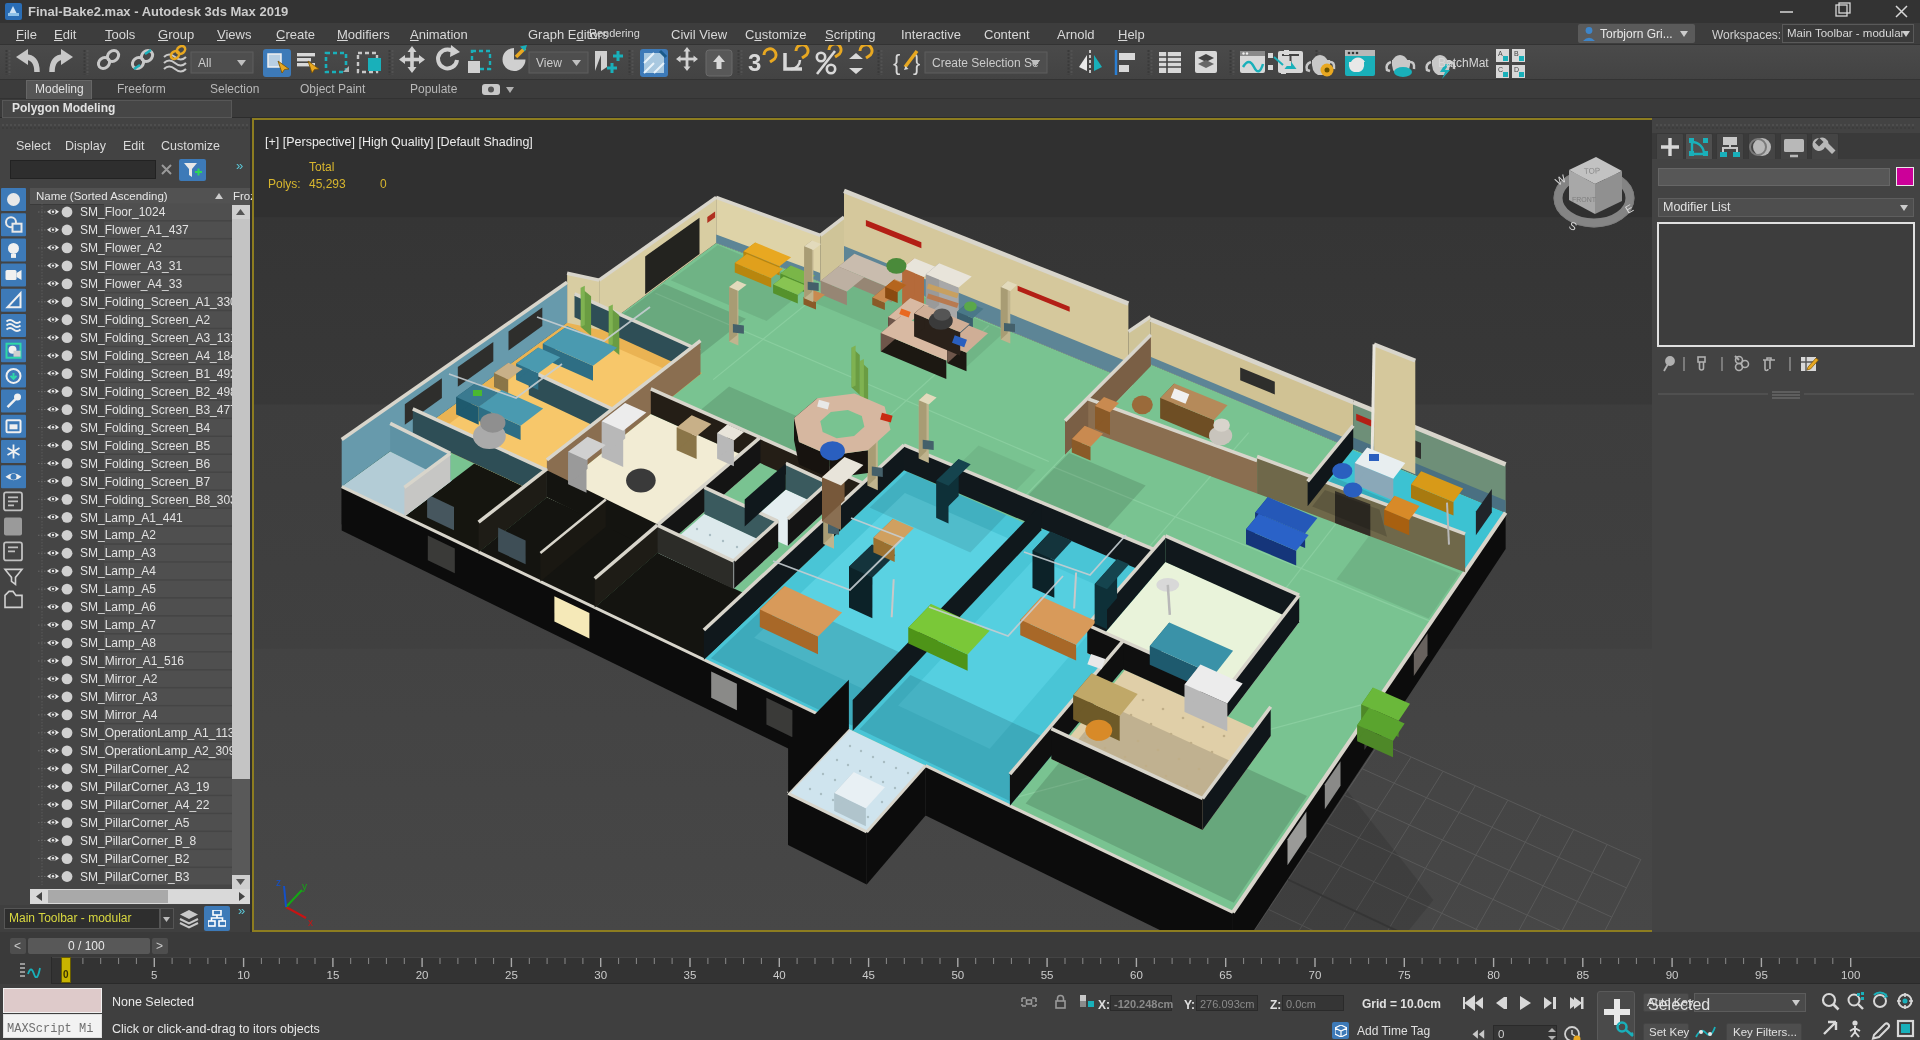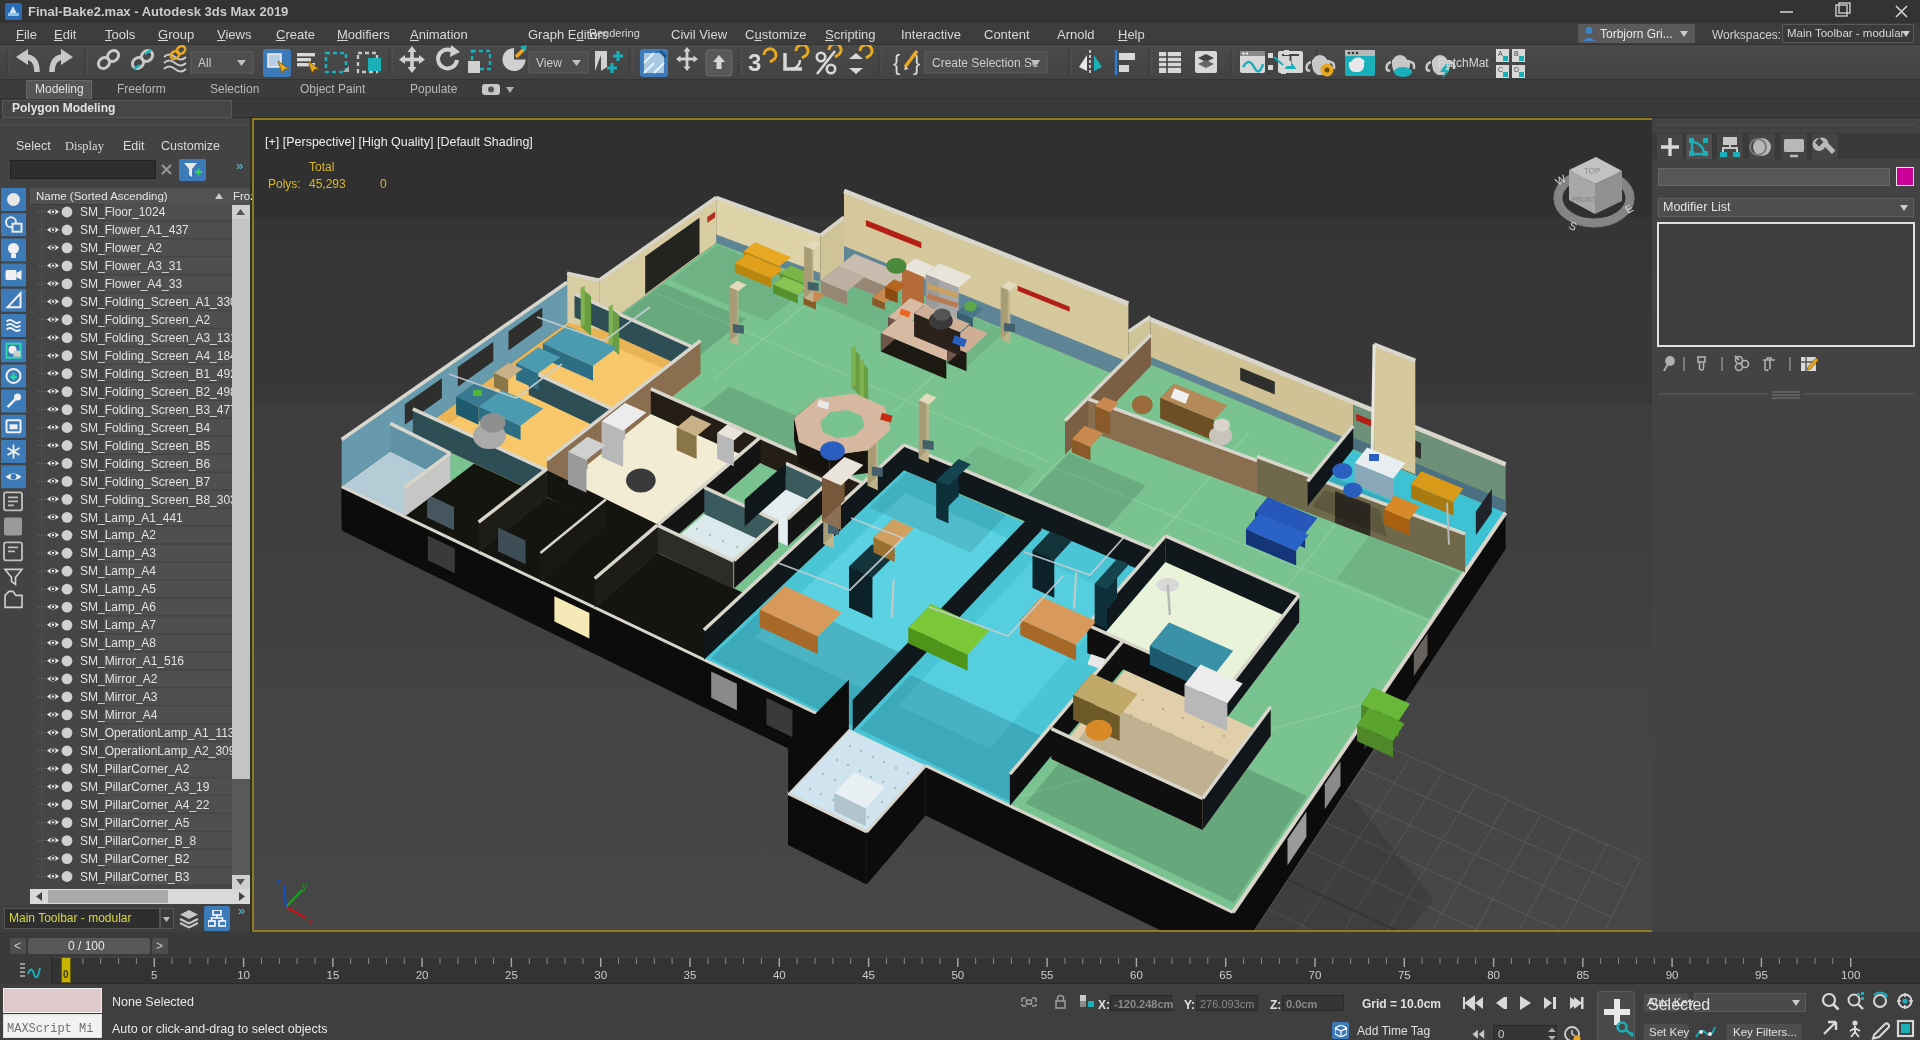--- a/index.html
+++ b/index.html
@@ -269,21 +269,21 @@
     <div class="abs" style="left:0px;top:99px;width:1920px;height:19px;background:#3a3a3a;border-bottom:1px solid #2c2c2c;"></div>
     <div class="abs" style="left:2px;top:100px;width:230px;height:18px;background:#464646;border:1px solid #575757;"></div>
     <div class="txt" style="left:12px;top:101px;font-size:12px;color:#e2e2e2;font-weight:700;">Polygon Modeling</div>
     <div class="abs" style="left:0px;top:118px;width:1920px;height:814px;background:#2e2e2e;"></div>
     <div class="abs" style="left:0px;top:118px;width:250px;height:814px;background:#434343;"></div>
     <svg class="abs" style="left:2px;top:123px" width="246" height="6">
       <line x1="0" y1="2" x2="246" y2="2" stroke="#5a5a5a" stroke-width="1" stroke-dasharray="2 2"></line>
       <line x1="0" y1="5" x2="246" y2="5" stroke="#383838" stroke-width="1" stroke-dasharray="2 2"></line>
     </svg>
     <div class="txt" style="left:16px;top:139px;font-size:12.5px;color:#dadada;font-weight:400;">Select</div>
-    <div class="txt" style="left:65px;top:139px;font-size:12.5px;color:#dadada;font-weight:400;font-family:Liberation Serif, serif;">Display</div>
+    <div class="txt" style="left:65px;top:139px;font-size:12.5px;color:#dadada;font-weight:400;">Display</div>
     <div class="txt" style="left:123px;top:139px;font-size:12.5px;color:#dadada;font-weight:400;">Edit</div>
     <div class="txt" style="left:161px;top:139px;font-size:12.5px;color:#dadada;font-weight:400;">Customize</div>
     <div class="abs" style="left:10px;top:160px;width:146px;height:19px;background:#2e2e2e;border:1px solid #222;"></div>
     <svg class="abs" style="left:160px;top:163px" width="14" height="14">
       <path d="M2 2 l9 9 M11 2 l-9 9" stroke="#9a9a9a" stroke-width="2"></path>
     </svg>
     <div class="abs" style="left:179px;top:159px;width:27px;height:22px;background:#3d7ab8;border-radius:2px;"></div>
     <svg class="abs" style="left:183px;top:162px" width="20" height="17">
       <path d="M1 1 h13 l-5 6 v8 l-3 -2 v-6 Z" fill="#e8e8e8"></path>
       <path d="M12 10 h7 M15.5 6.5 v7" stroke="#2fd858" stroke-width="2"></path>
@@ -1480,21 +1480,21 @@
       <line x1="1832.8" y1="0" x2="1832.8" y2="6" stroke="#8a8a8a" stroke-width="1"></line>
       <line x1="1850.7" y1="0" x2="1850.7" y2="9" stroke="#a8a8a8" stroke-width="1.4"></line>
       <text x="1850.7" y="21" font-size="11.5" fill="#cccccc" text-anchor="middle">100</text>
     </svg>
     <div class="abs" style="left:61px;top:957px;width:10px;height:26px;background:#c8b400;border:1px solid #6a5e00;"></div>
     <div class="txt" style="left:63px;top:969px;font-size:10px;color:#3a3400;font-weight:700;">0</div>
     <div class="abs" style="left:0px;top:984px;width:1920px;height:56px;background:#3f3f3f;"></div>
     <div class="abs" style="left:3px;top:988px;width:99px;height:25px;background:#decaca;border:1px solid #f0f0f0;"></div>
     <div class="abs" style="left:3px;top:1014px;width:99px;height:24px;background:#f2f2f2;border:1px solid #e0e0e0;"><span style="font-family:'Liberation Mono',monospace;font-size:12px;color:#707070;position:relative;top:3px;left:3px;">MAXScript Mi</span></div>
     <div class="txt" style="left:112px;top:995px;font-size:12.5px;color:#e8e8e8;font-weight:400;">None Selected</div>
-    <div class="txt" style="left:112px;top:1022px;font-size:12.5px;color:#e8e8e8;font-weight:400;">Auto or click-and-drag to select objects</div>
+    <div class="txt" style="left:112px;top:1022px;font-size:12.5px;color:#e8e8e8;font-weight:400;">Click or click-and-drag to itors objects</div>
     <svg class="abs" style="left:1020px;top:993px" width="60" height="18">
       <g fill="none" stroke="#9a9a9a" stroke-width="1.6">
         <path d="M2 5 h4 M2 5 v4 M16 5 h-4 M16 5 v4 M2 13 h4 M2 13 v-2 M16 13 h-4 M16 13 v-2"></path>
         <rect x="6.5" y="7" width="5" height="4"></rect>
       </g>
       <g fill="none" stroke="#9a9a9a" stroke-width="1.6">
         <rect x="36" y="8" width="9" height="7"></rect>
         <path d="M37.5 8 v-2.5 a3 3 0 0 1 6 0 V8"></path>
       </g>
     </svg>
@@ -1506,21 +1506,21 @@
       </g>
     </svg>
     <div class="txt" style="left:1098px;top:998px;font-size:12px;color:#e0e0e0;font-weight:700;">X:</div>
     <div class="abs" style="left:1110px;top:995px;width:62px;height:16px;background:#353535;border:1px solid #2a2a2a;"></div>
     <div class="txt" style="left:1114px;top:998px;font-size:11px;color:#8a8a8a;font-weight:700;">-120.248cm</div>
     <div class="txt" style="left:1184px;top:998px;font-size:12px;color:#e0e0e0;font-weight:700;">Y:</div>
     <div class="abs" style="left:1196px;top:995px;width:62px;height:16px;background:#353535;border:1px solid #2a2a2a;"></div>
     <div class="txt" style="left:1200px;top:998px;font-size:11px;color:#8a8a8a;font-weight:400;">276.093cm</div>
     <div class="txt" style="left:1270px;top:998px;font-size:12px;color:#e0e0e0;font-weight:700;">Z:</div>
     <div class="abs" style="left:1282px;top:995px;width:62px;height:16px;background:#353535;border:1px solid #2a2a2a;"></div>
-    <div class="txt" style="left:1286px;top:998px;font-size:11px;color:#8a8a8a;font-weight:700;">0.0cm</div>
+    <div class="txt" style="left:1286px;top:998px;font-size:11px;color:#8a8a8a;font-weight:400;">0.0cm</div>
     <div class="txt" style="left:1362px;top:997px;font-size:12px;color:#e0e0e0;font-weight:700;">Grid = 10.0cm</div>
     <div class="abs" style="left:1332px;top:1022px;width:17px;height:17px;background:#3d7ab8;border-radius:2px;"></div>
     <svg class="abs" style="left:1335px;top:1025px" width="12" height="12">
       <path d="M6 0 l6 3 v6 l-6 3 -6 -3 V3 Z M0 3 l6 3 6 -3 M6 6 v6" fill="none" stroke="#fff" stroke-width="1.2"></path>
     </svg>
     <div class="txt" style="left:1357px;top:1024px;font-size:12px;color:#e0e0e0;font-weight:400;">Add Time Tag</div>
     <svg class="abs" style="left:1462px;top:993px" width="130" height="20">
       <g fill="#d8d8d8">
         <path d="M2 4 v12 M4 10 l8 -6 v12 Z M13 4 l0 0" stroke="#d8d8d8" stroke-width="2"></path>
         <path d="M13 4 l8 6 -8 6 Z" transform="translate(4,0) scale(-1,1) translate(-30,0)"></path>

